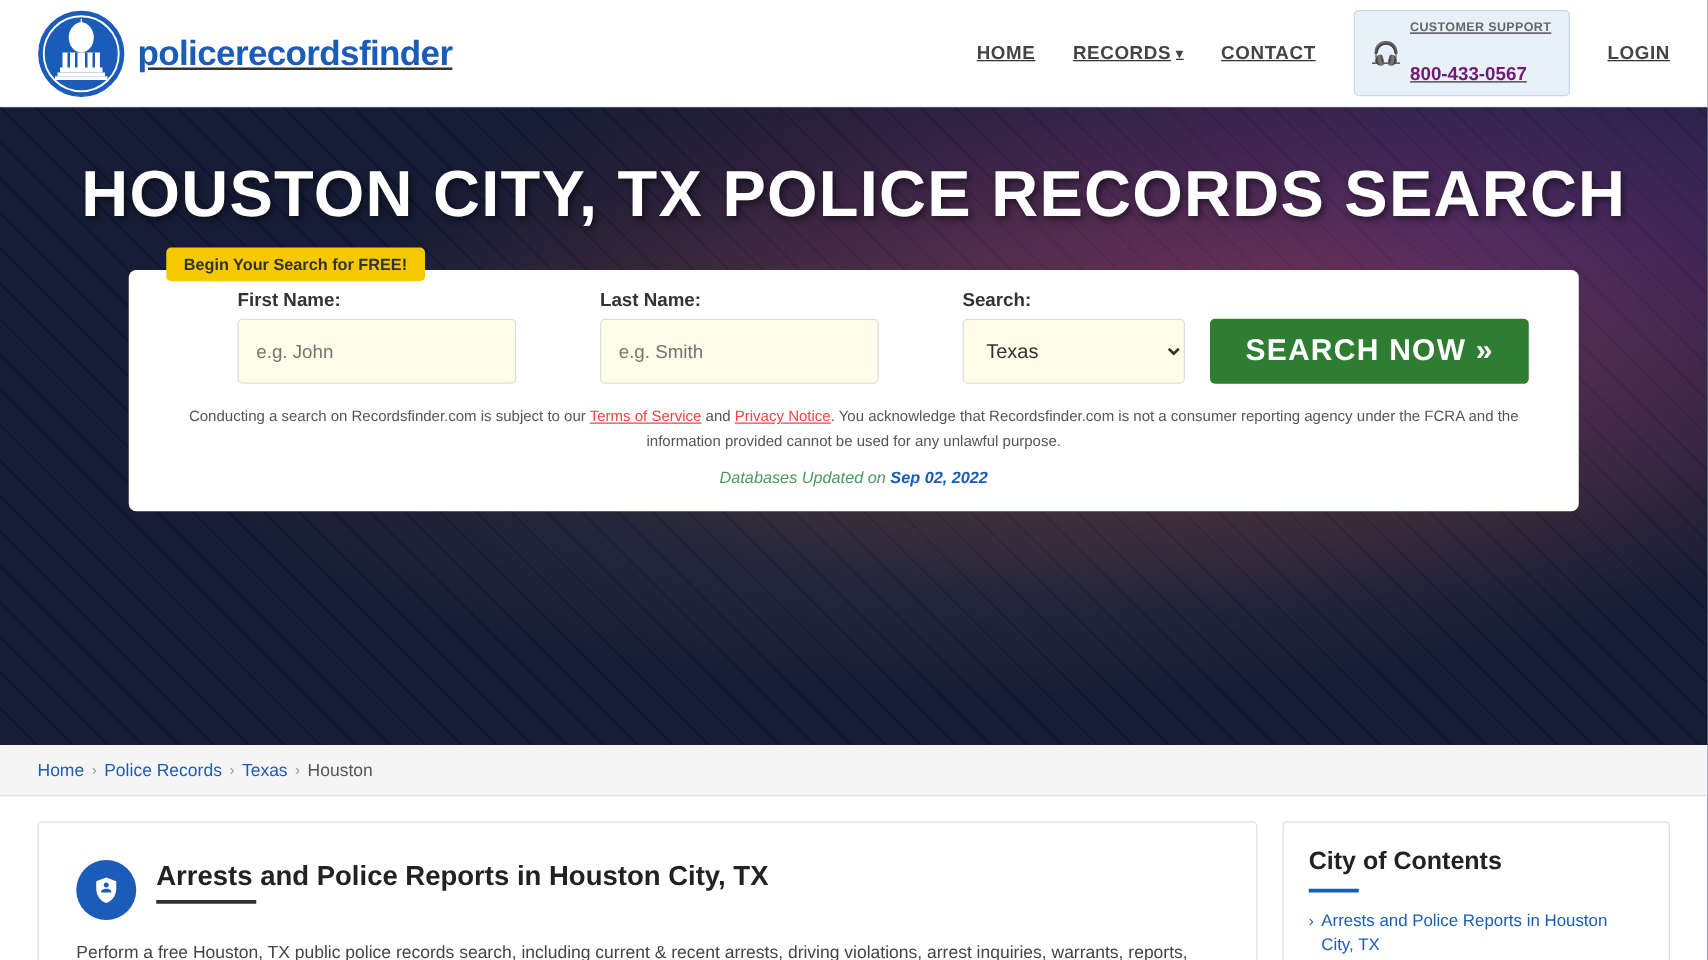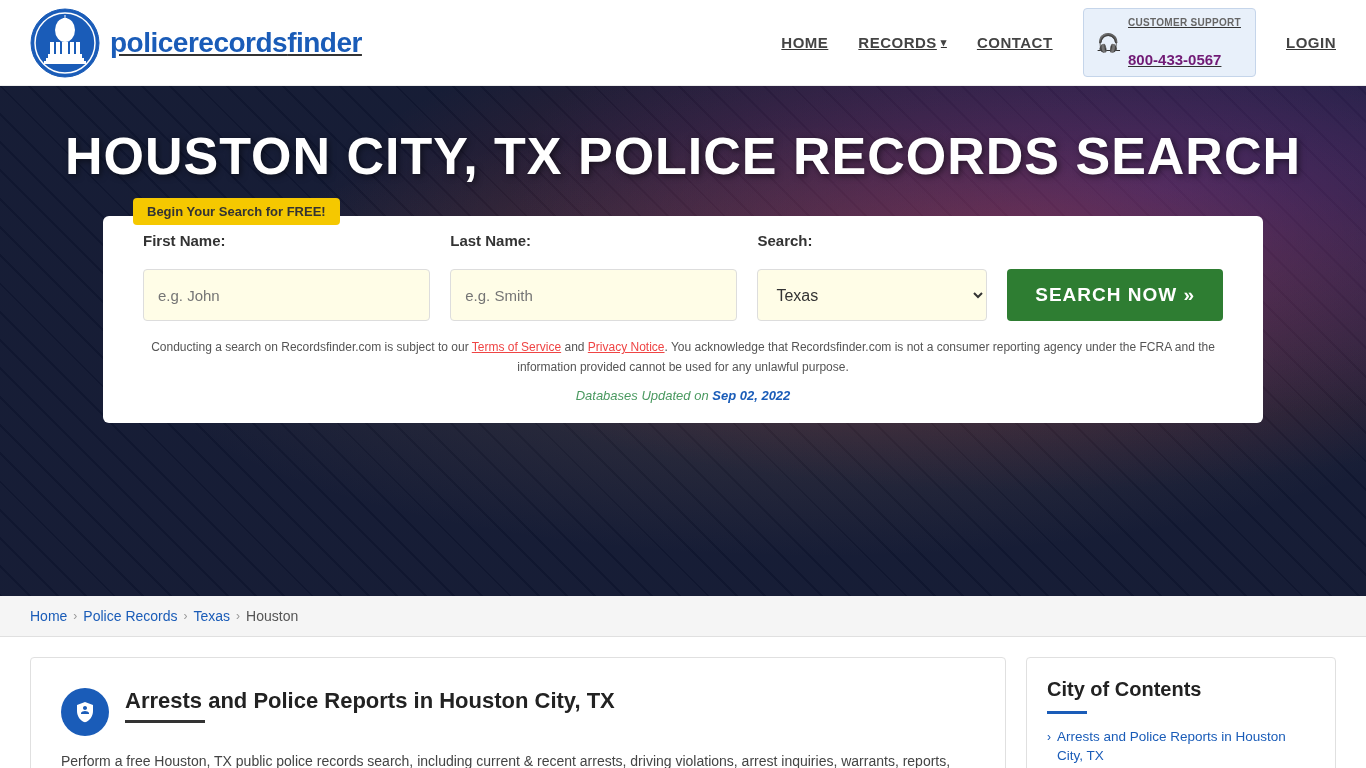--- a/index.html
+++ b/index.html
@@ -166,22 +166,23 @@
     }
     .search-row {
       display: flex;
       align-items: flex-end;
       gap: 20px;
       margin-bottom: 16px;
     }
     .field-group {
       display: flex;
       flex-direction: column;
-      gap: 20px;
+      gap: 6px;
       flex: 1;
+      margin-left: 47px;
     }
     .field-group.state-group {
       flex: 0.8;
     }
     .field-label {
       font-size: 15px;
       font-weight: 600;
       color: #333;
     }
     .field-input {
@@ -207,21 +208,21 @@
       width: 100%;
       cursor: pointer;
       appearance: auto;
     }
     .search-btn {
       height: 52px;
       background: #2e7d32;
       color: #fff;
       border: none;
       border-radius: 4px;
-      font-size: 19px;
+      font-size: 24px;
       font-weight: 700;
       padding: 0 28px;
       cursor: pointer;
       letter-spacing: 1px;
       white-space: nowrap;
       flex-shrink: 0;
     }
     .disclaimer {
       font-size: 12px;
       color: #555;

